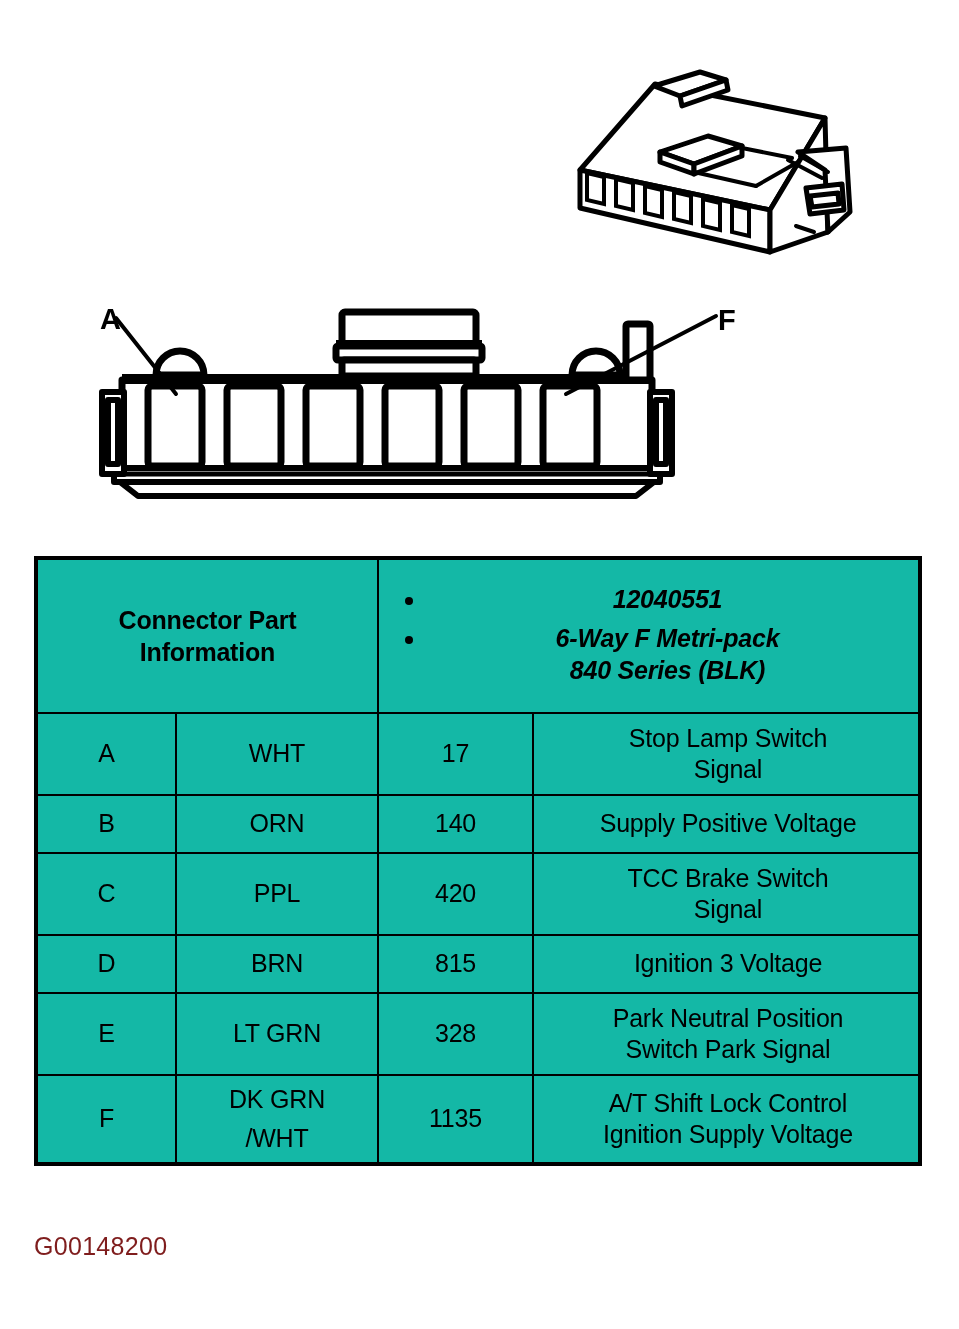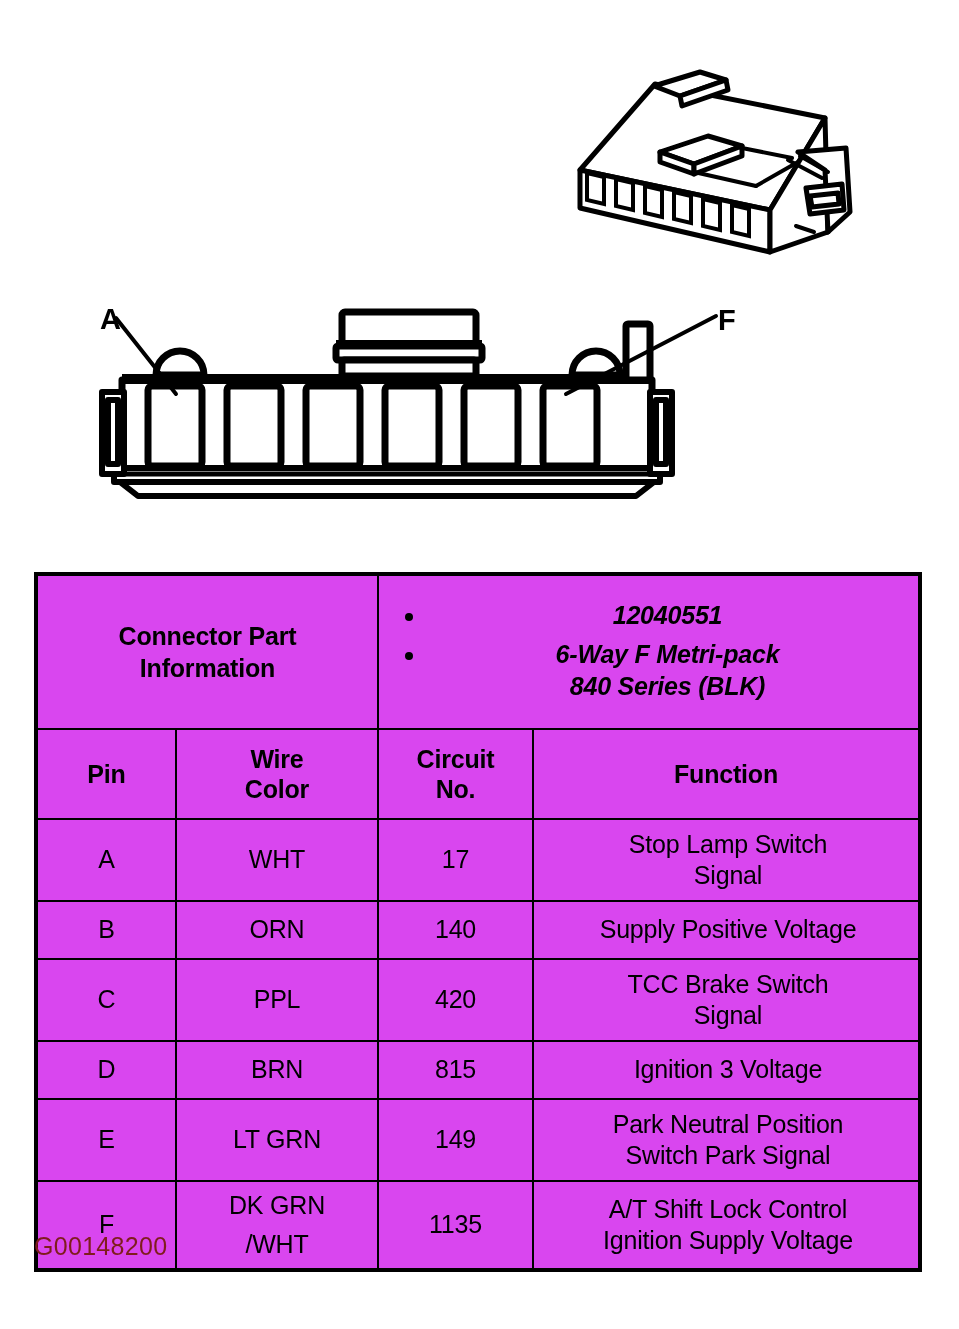--- a/index.html
+++ b/index.html
@@ -46,25 +46,25 @@
     line-height: 29px;
     color: #000;
   }
   #callout-a { left: 100px; top: 305px; }
   #callout-f { left: 718px; top: 306px; }
 
   
   #pin-table {
     position: absolute;
     left: 34px;
-    top: 572px;
+    top: 556px;
     width: 888px;
     border-collapse: collapse;
     table-layout: fixed;
-    background: #d946ef;
+    background: #14b8a6;
   }
   #pin-table td, #pin-table th {
     border: 2px solid #000;
     padding: 0;
     vertical-align: middle;
     text-align: center;
     font-family: "Liberation Sans", sans-serif;
     color: #000;
   }
   #pin-table {
@@ -276,32 +276,20 @@
             <span>12040551</span>
           </li>
           <li>
             <span>6-Way F Metri-pack</span><br>
             <span>840 Series (BLK)</span>
           </li>
         </ul>
       </td>
     </tr>
 
-    <tr>
-      <td class="colhead">Pin</td>
-      <td class="colhead">
-        <div>Wire</div>
-        <div>Color</div>
-      </td>
-      <td class="colhead">
-        <div>Circuit</div>
-        <div>No.</div>
-      </td>
-      <td class="colhead">Function</td>
-    </tr>
 
     <tr class="r-tall">
       <td class="cell">A</td>
       <td class="cell">WHT</td>
       <td class="cell">17</td>
       <td class="cell cell-func">
         <div>Stop Lamp Switch</div>
         <div>Signal</div>
       </td>
     </tr>
@@ -330,21 +318,21 @@
       <td class="cell">BRN</td>
       <td class="cell">815</td>
       <td class="cell cell-func">
         <div>Ignition 3 Voltage</div>
       </td>
     </tr>
 
     <tr class="r-tall">
       <td class="cell">E</td>
       <td class="cell">LT GRN</td>
-      <td class="cell">149</td>
+      <td class="cell">328</td>
       <td class="cell cell-func">
         <div>Park Neutral Position</div>
         <div>Switch Park Signal</div>
       </td>
     </tr>
 
     <tr class="r-xtall">
       <td class="cell">F</td>
       <td class="cell cell-wire-stack">
         <div>DK GRN</div>

